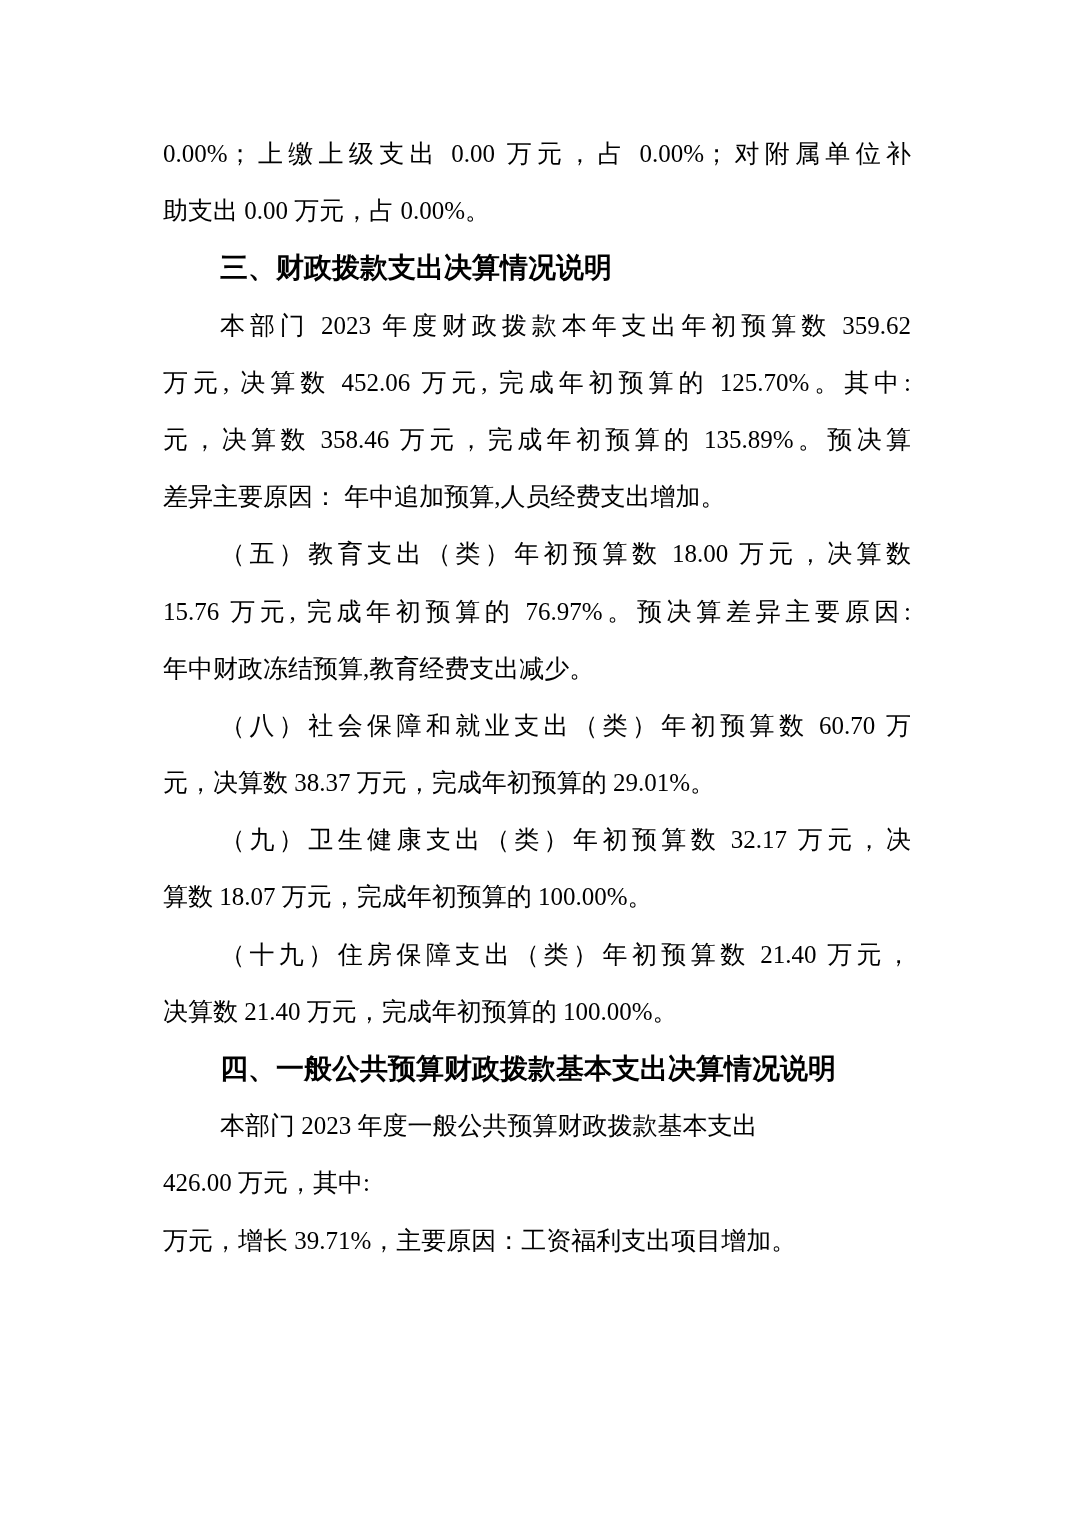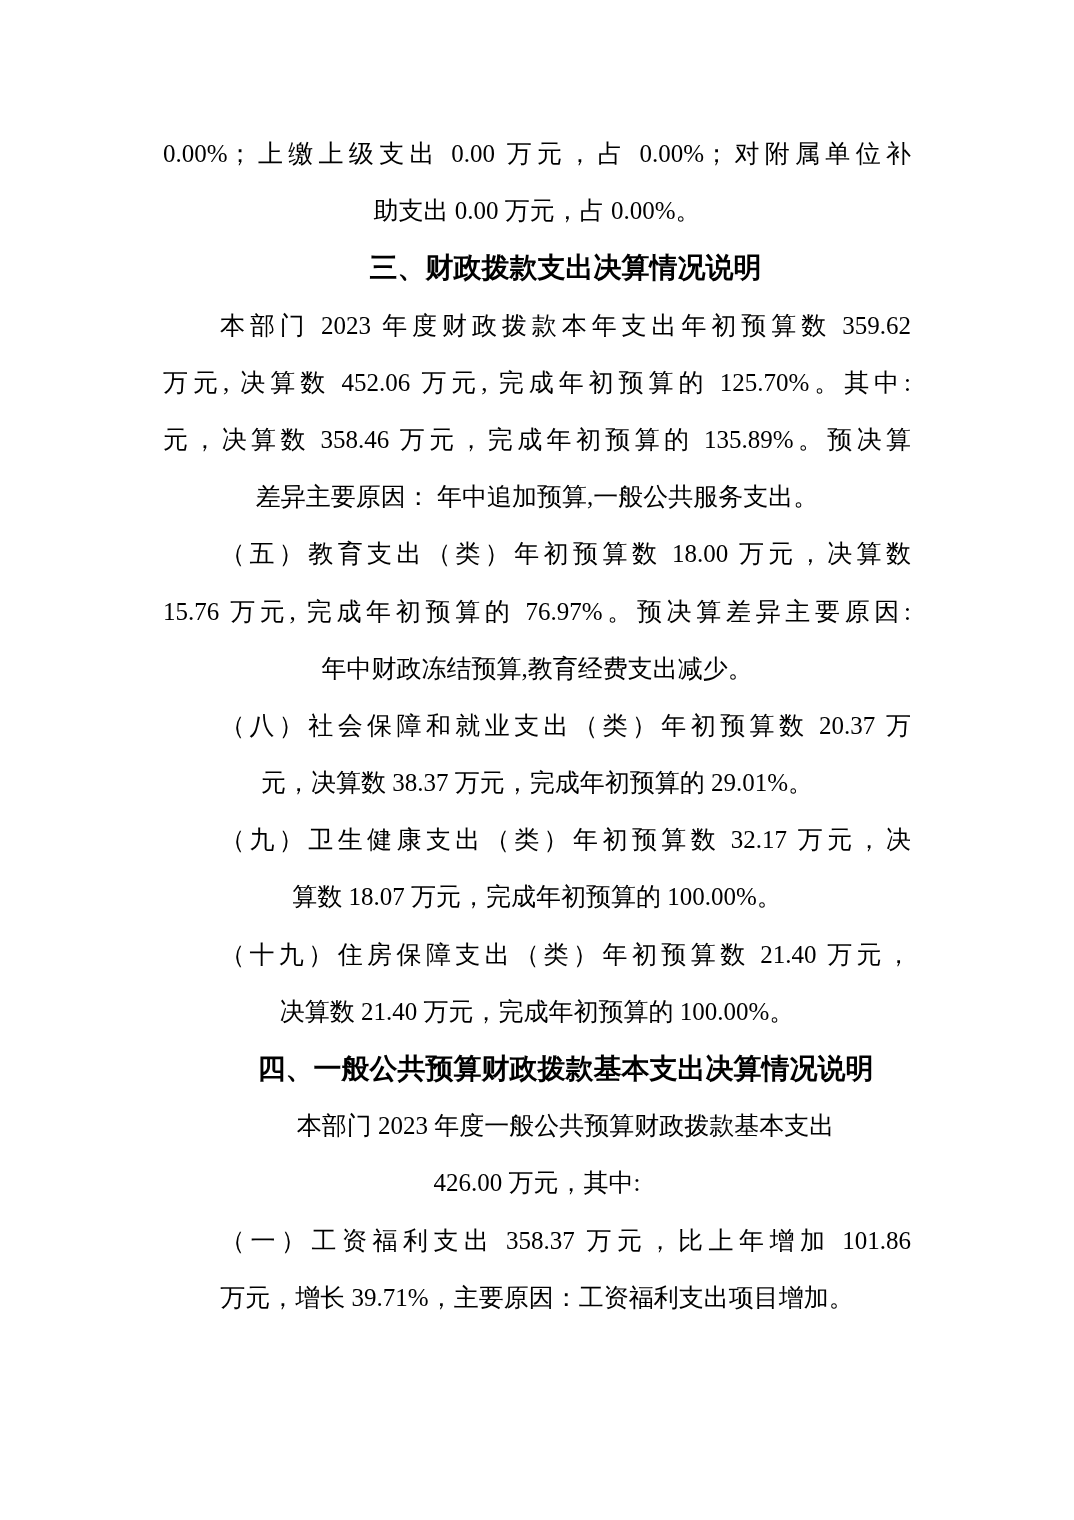--- a/index.html
+++ b/index.html
@@ -28,21 +28,20 @@
     color: #000000;
     font-family: "Liberation Serif", "DejaVu Serif", serif;
     font-size: 25px;
   }
   .ln {
     height: 57.2px;
     line-height: 57.2px;
     overflow: hidden;
     white-space: nowrap;
     word-break: keep-all;
-    text-align: center;
   }
   .ln.fill {
     white-space: normal;
     text-align: justify;
     text-align-last: justify;
   }
   .ln.indent {
     text-indent: 57px;
   }
   .ln.head {
@@ -55,29 +54,28 @@
 <body>
 
 <div class="page">
   <div class="doc">
     <div class="ln fill">0.00%；上缴上级支出 0.00 万元，占 0.00%；对附属单位补</div>
     <div class="ln">助支出 0.00 万元，占 0.00%。</div>
     <div class="ln head indent">三、财政拨款支出决算情况说明</div>
     <div class="ln indent fill">本部门 2023 年度财政拨款本年支出年初预算数 359.62</div>
     <div class="ln fill">万元, 决算数 452.06 万元, 完成年初预算的 125.70%。其中:</div>
     <div class="ln fill">元，决算数 358.46 万元，完成年初预算的 135.89%。预决算</div>
-    <div class="ln">差异主要原因： 年中追加预算,一般公共服务支出。</div>
+    <div class="ln">差异主要原因： 年中追加预算,人员经费支出增加。</div>
     <div class="ln indent fill">（五）教育支出（类）年初预算数 18.00 万元，决算数</div>
     <div class="ln fill">15.76 万元, 完成年初预算的 76.97%。预决算差异主要原因:</div>
     <div class="ln">年中财政冻结预算,教育经费支出减少。</div>
-    <div class="ln indent fill">（八）社会保障和就业支出（类）年初预算数 20.37 万</div>
+    <div class="ln indent fill">（八）社会保障和就业支出（类）年初预算数 60.70 万</div>
     <div class="ln">元，决算数 38.37 万元，完成年初预算的 29.01%。</div>
     <div class="ln indent fill">（九）卫生健康支出（类）年初预算数 32.17 万元，决</div>
     <div class="ln">算数 18.07 万元，完成年初预算的 100.00%。</div>
     <div class="ln indent fill">（十九）住房保障支出（类）年初预算数 21.40 万元，</div>
     <div class="ln">决算数 21.40 万元，完成年初预算的 100.00%。</div>
     <div class="ln head indent">四、一般公共预算财政拨款基本支出决算情况说明</div>
     <div class="ln indent">本部门 2023 年度一般公共预算财政拨款基本支出</div>
     <div class="ln">426.00 万元，其中:</div>
-    <div class="ln indent fill">（一）工资福利支出 358.37 万元，比上年增加 101.86</div>
     <div class="ln">万元，增长 39.71%，主要原因：工资福利支出项目增加。</div>
   </div>
 </div>
 
 </body></html>

